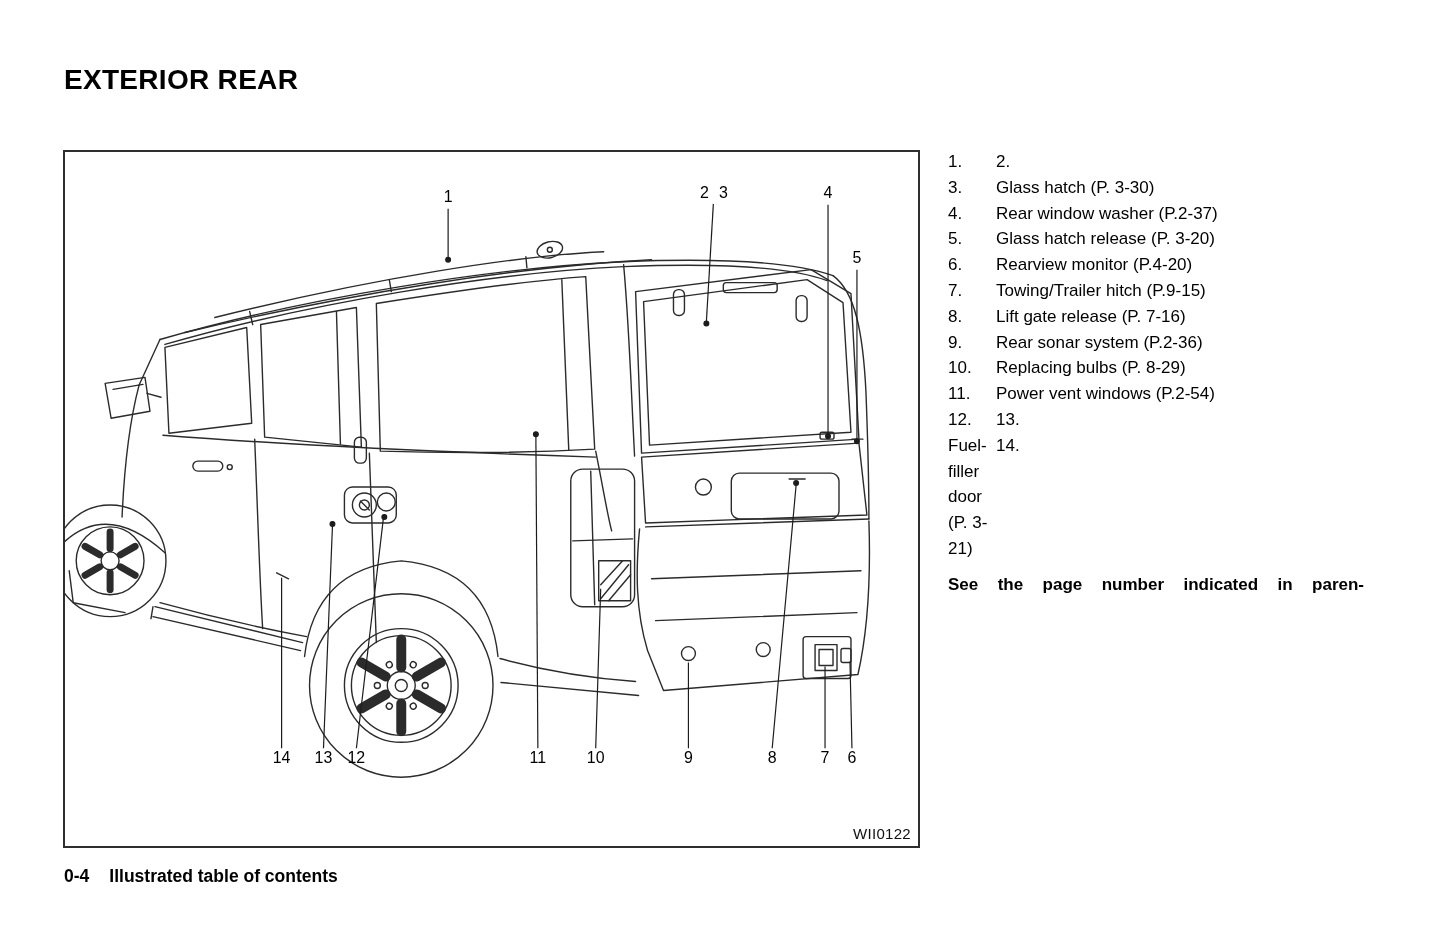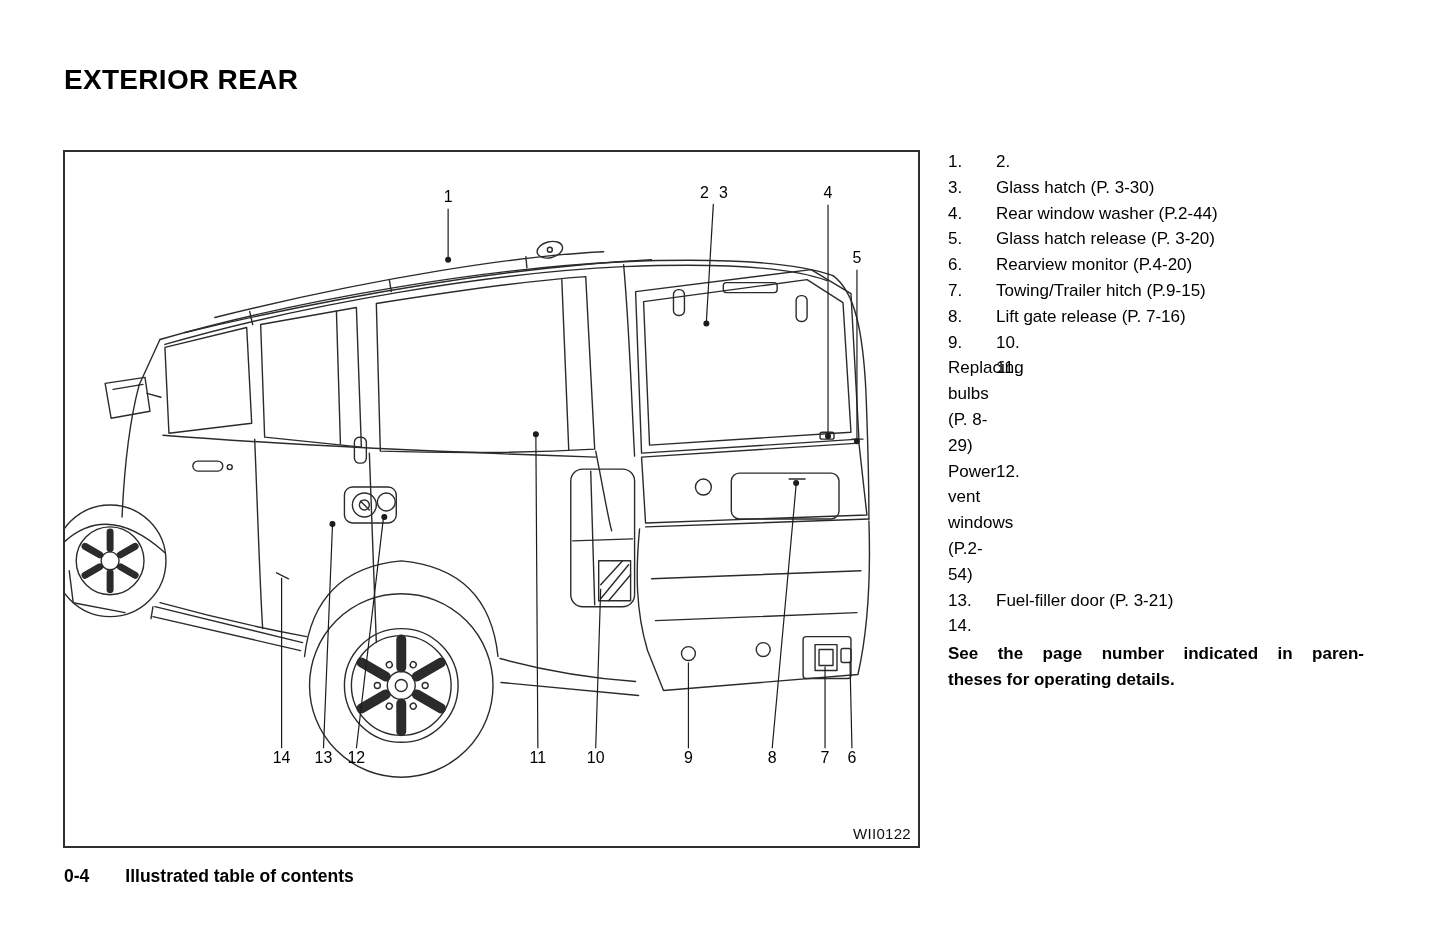--- a/index.html
+++ b/index.html
@@ -21,25 +21,25 @@
     position:absolute; right:7px; bottom:4px;
     font-size:15px; font-weight:500; color:#111; letter-spacing:.3px;
   }
   .legend {
     position:absolute; left:948px; top:149px; width:422px;
     font-size:17px; line-height:25.8px; color:#000;
   }
   .legend-grid { display:grid; grid-template-columns:48px 1fr; }
   .legend-num { font-weight:400; }
   .legend-text { font-weight:400; }
-  .legend-note { margin-top:2px; font-weight:700; width:416px; }
+  .legend-note { margin-top:10px; font-weight:700; width:416px; }
   .legend-note .jl { text-align:justify; text-align-last:justify; }
   .page-footer {
     position:absolute; left:64px; top:866px;
-    font-size:17.5px; font-weight:700; color:#000; display:flex; gap:36px;
+    font-size:17.5px; font-weight:700; color:#000; display:flex; gap:20px;
   }
   .callout-text { font-size:16px; font-weight:500; fill:#000; }
 </style>
 </head>
 <body>
 
 <div class="page-title">EXTERIOR REAR</div>
 
 <div class="figure-box">
   <svg viewBox="0 0 855 696">
@@ -221,41 +221,41 @@
   <div class="figure-code">WII0122</div>
 </div>
 
 <div class="legend">
   <div class="legend-grid">
     <span class="legend-num">1.</span>
     <span class="legend-num">2.</span>
     <span class="legend-num">3.</span>
       <span class="legend-text">Glass hatch (P. 3-30)</span>
     <span class="legend-num">4.</span>
-      <span class="legend-text">Rear window washer (P.2-44)</span>
+      <span class="legend-text">Rear window washer (P.2-37)</span>
     <span class="legend-num">5.</span>
       <span class="legend-text">Glass hatch release (P. 3-20)</span>
     <span class="legend-num">6.</span>
       <span class="legend-text">Rearview monitor (P.4-20)</span>
     <span class="legend-num">7.</span>
       <span class="legend-text">Towing/Trailer hitch (P.9-15)</span>
     <span class="legend-num">8.</span>
       <span class="legend-text">Lift gate release (P. 7-16)</span>
     <span class="legend-num">9.</span>
+      <span class="legend-text">Rear sonar system (P.2-36)</span>
     <span class="legend-num">10.</span>
       <span class="legend-text">Replacing bulbs (P. 8-29)</span>
     <span class="legend-num">11.</span>
       <span class="legend-text">Power vent windows (P.2-54)</span>
     <span class="legend-num">12.</span>
     <span class="legend-num">13.</span>
       <span class="legend-text">Fuel-filler door (P. 3-21)</span>
     <span class="legend-num">14.</span>
   </div>
   <div class="legend-note">
     <div class="jl">See the page number indicated in paren-</div>
-    <div>theses for operating details.</div>
   </div>
 </div>
 
 <div class="page-footer">
   <span>0-4</span>
   <span>Illustrated table of contents</span>
 </div>
 
 </body></html>

